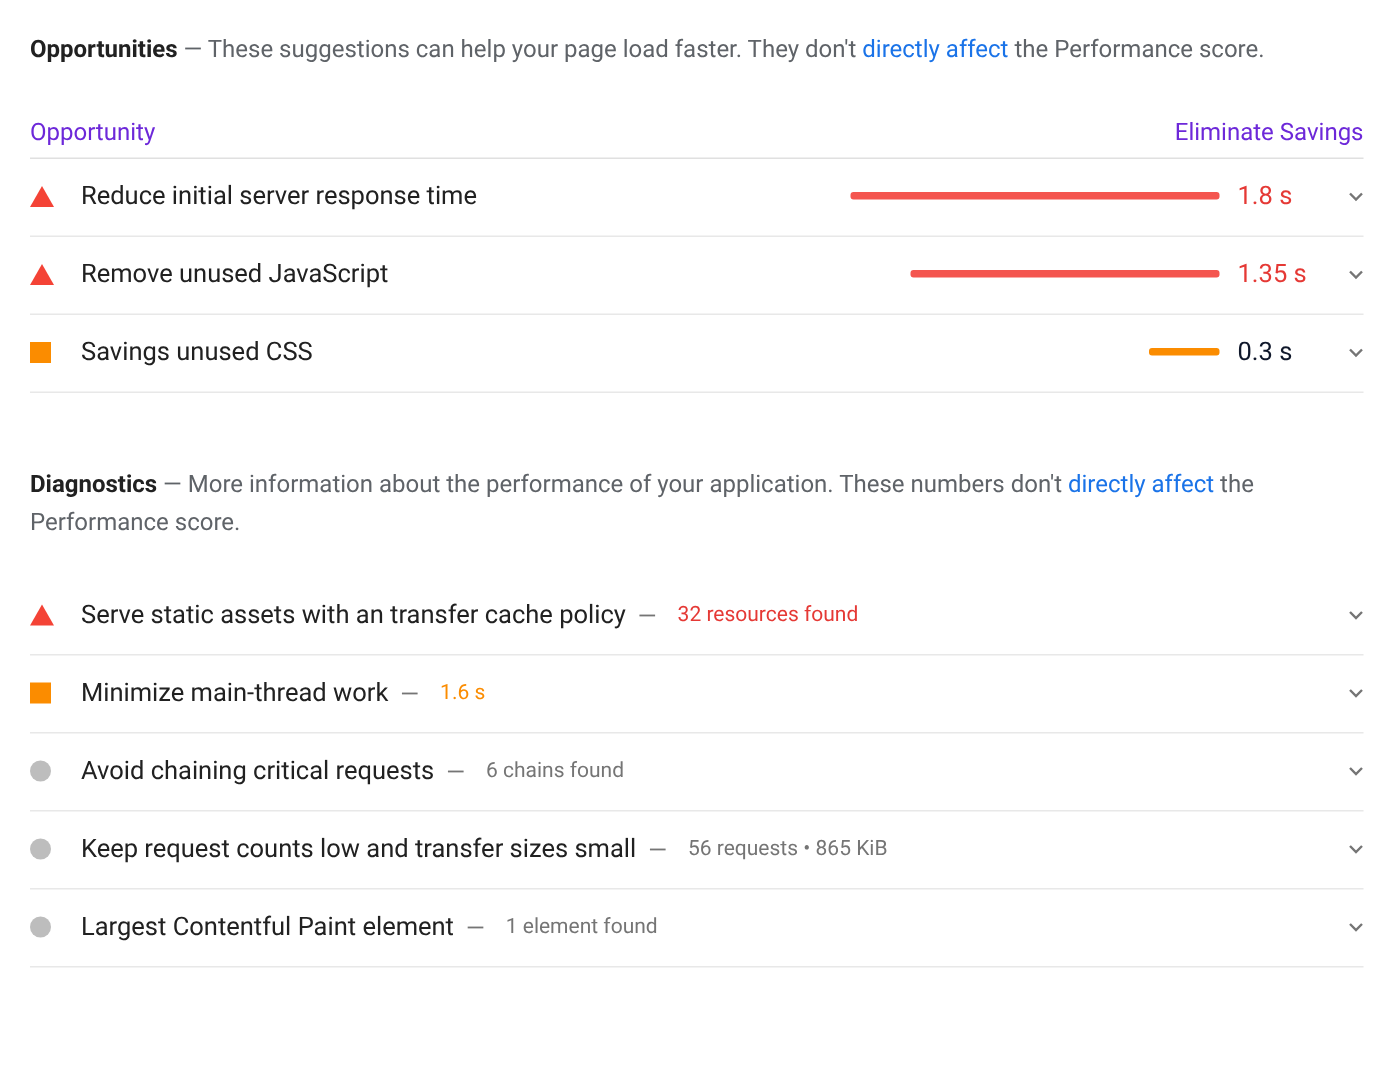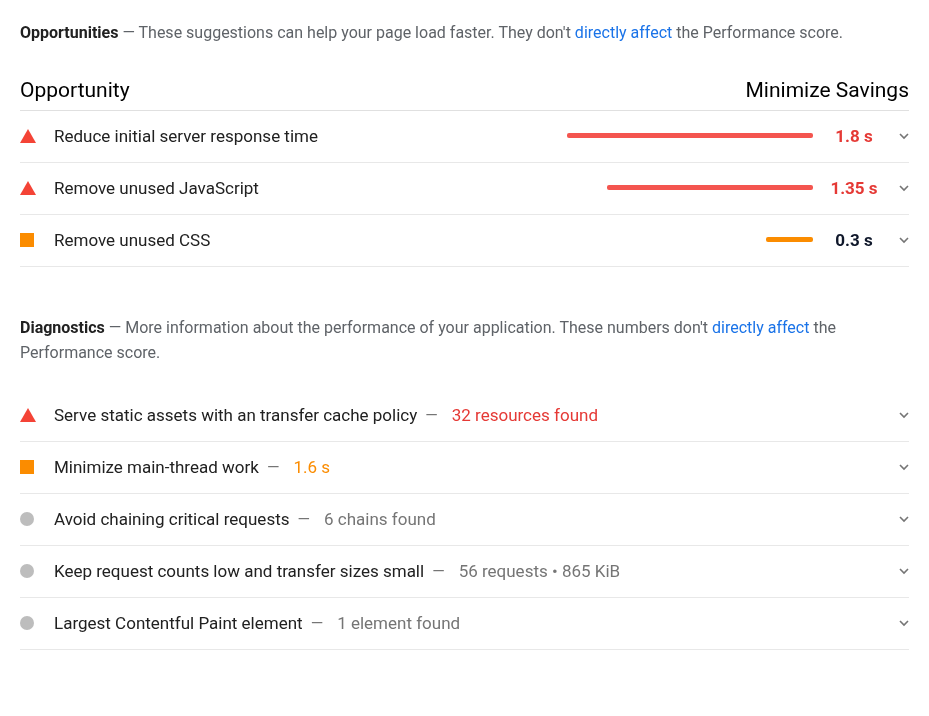--- a/index.html
+++ b/index.html
@@ -22,22 +22,22 @@
     color: #212121;
     margin-top: 37px;
   }
   .section-header .link {
     color: #1a73e8;
     margin-top: 41px;
   }
   .table-header {
     display: flex;
     justify-content: space-between;
-    font-size: 21px;
-    color: #000000;
+    font-size: 16px;
+    color: #6d28d9;
     padding: 8px 0;
     border-bottom: 1px solid #e0e0e0;
   }
   .row {
     display: flex;
     align-items: center;
     padding: 14px 0;
     border-bottom: 1px solid #e8e8e8;
     min-height: 52px;
   }
@@ -78,39 +78,39 @@
     position: absolute;
     right: 0;
     top: 0;
     height: 5px;
     border-radius: 2px;
   }
   .bar.red { background: #f4554f; }
   .bar.orange { background: #fb8c00; }
   .savings {
     flex: 0 0 58px;
-    text-align: center;
+    text-align: left;
     font-size: 17px;
-    font-weight: 700;
+    font-weight: 400;
   }
   .savings.red { color: #e53935; }
   .savings.orange { color: #0f172a; }
   .chevron-cell {
     flex: 0 0 26px;
     display: flex;
     align-items: center;
     justify-content: flex-end;
   }
   .chevron {
     width: 10px; height: 10px;
     display: inline-block;
   }
   .chevron svg { display:block; }
   .diag-detail {
-    font-size: 17px;
+    font-size: 14px;
     margin-left: 8px;
   }
   .diag-dash {
     color: #757575;
     margin: 0 6px 0 8px;
   }
   .diag-detail.red { color: #e53935; }
   .diag-detail.orange { color: #fb8c00; }
   .diag-detail.gray { color: #757575; text-align: right; }
   .diag-spacer { flex: 1 1 auto; }
@@ -119,21 +119,21 @@
 </head>
 <body>
 
 <div class="section-header">
   <span class="title">Opportunities</span>
   <span> — These suggestions can help your page load faster. They don't </span><span class="link">directly affect</span><span> the Performance score.</span>
 </div>
 
 <div class="table-header">
   <span>Opportunity</span>
-  <span>Minimize Savings</span>
+  <span>Eliminate Savings</span>
 </div>
 
 <div id="opp-rows">
     <div class="row">
       <div class="icon-cell">
         <div class="triangle-red"></div>
       </div>
       <div class="label">Reduce initial server response time</div>
       <div class="bar-area">
         <div class="bar red" style="width: 51%;"></div>
@@ -161,21 +161,21 @@
           <svg viewBox="0 0 10 10" width="10" height="10">
             <path d="M1 3 L5 7 L9 3" fill="none" stroke="#757575" stroke-width="1.6"></path>
           </svg>
         </span>
       </div>
     </div>
     <div class="row">
       <div class="icon-cell">
         <div class="square-orange"></div>
       </div>
-      <div class="label">Remove unused CSS</div>
+      <div class="label">Savings unused CSS</div>
       <div class="bar-area">
         <div class="bar orange" style="width: 8%;"></div>
       </div>
       <div class="savings orange">0.3 s</div>
       <div class="chevron-cell">
         <span class="chevron">
           <svg viewBox="0 0 10 10" width="10" height="10">
             <path d="M1 3 L5 7 L9 3" fill="none" stroke="#757575" stroke-width="1.6"></path>
           </svg>
         </span>

